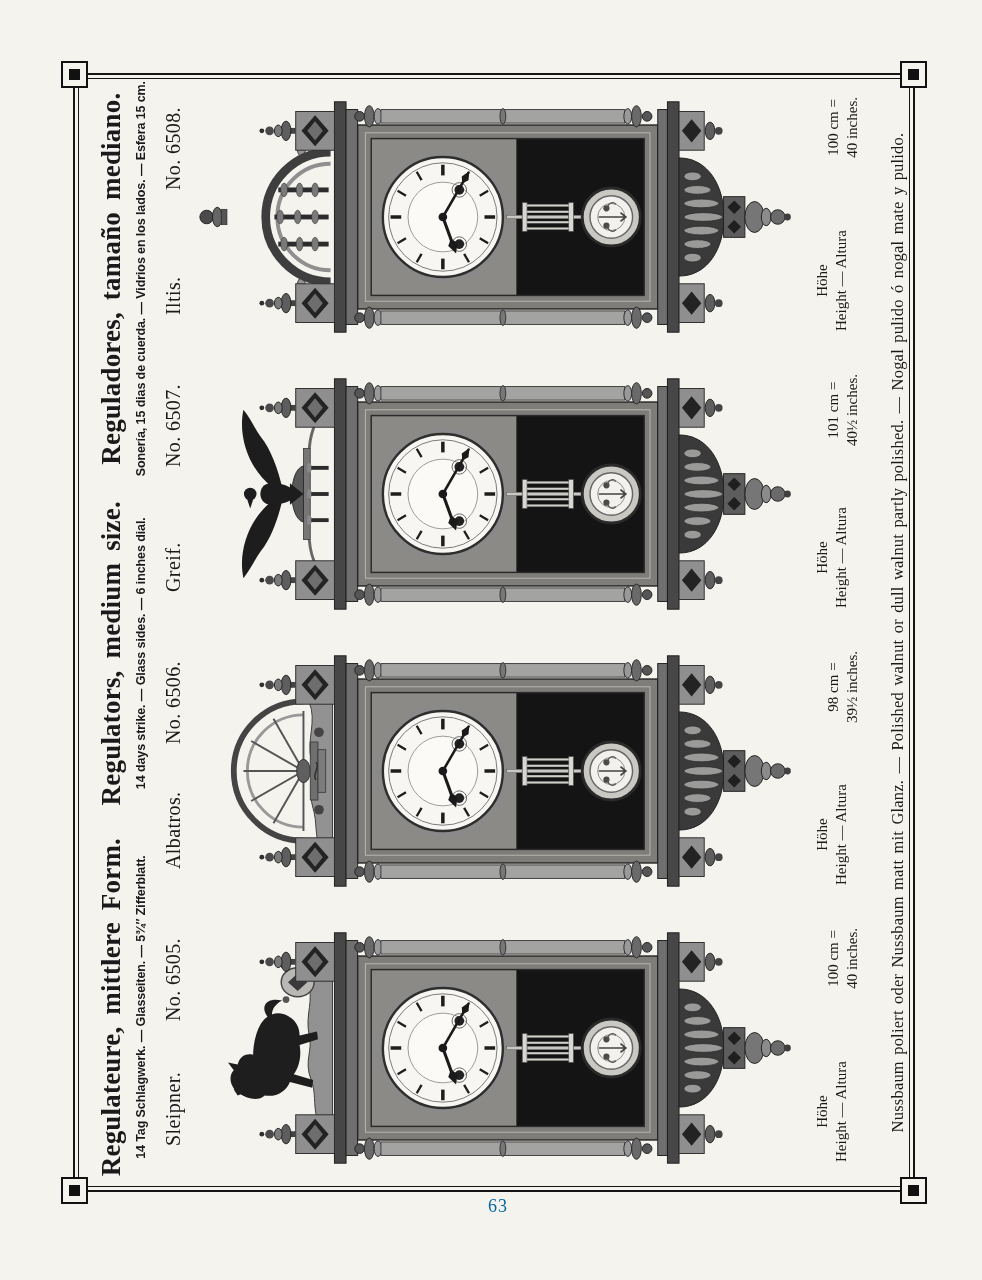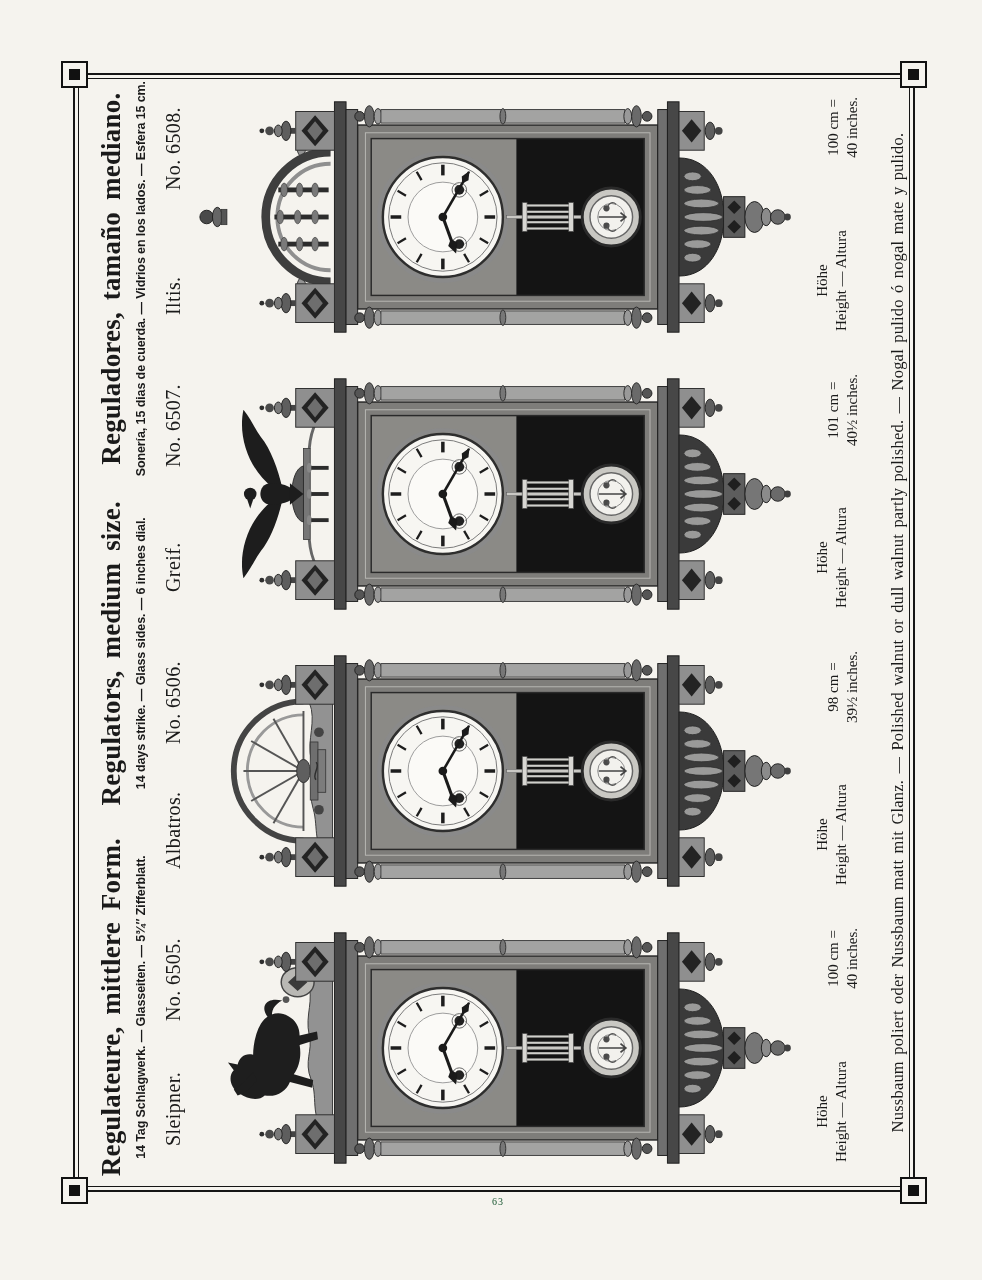--- a/index.html
+++ b/index.html
@@ -71,21 +71,21 @@
     padding:0 16px 0 22px;box-sizing:border-box;margin-top:2px;
   }
   .height-label{text-align:center;font-size:15px;line-height:19px;margin-top:2px;}
   .height-value{text-align:center;font-size:15px;line-height:19px;margin-top:13px;}
   .materials-line{
     text-align:center;font-size:16.5px;letter-spacing:.2px;word-spacing:2px;
     margin-top:10px;white-space:nowrap;
   }
   .page-number{
     position:absolute;left:14px;right:0;top:1196px;
-    text-align:center;font-size:10px;letter-spacing:1px;color:#14532d;
+    text-align:center;font-size:18px;letter-spacing:1px;color:#0369a1;
   }
 </style>
 </head>
 <body>
 
 <svg width="0" height="0" style="position:absolute" aria-hidden="true">
   <defs>
     <symbol id="clock-body" viewBox="0 0 250 640">
 
       <rect x="6" y="150" width="238" height="12" fill="#474747" stroke="#1e1e1e"></rect>

